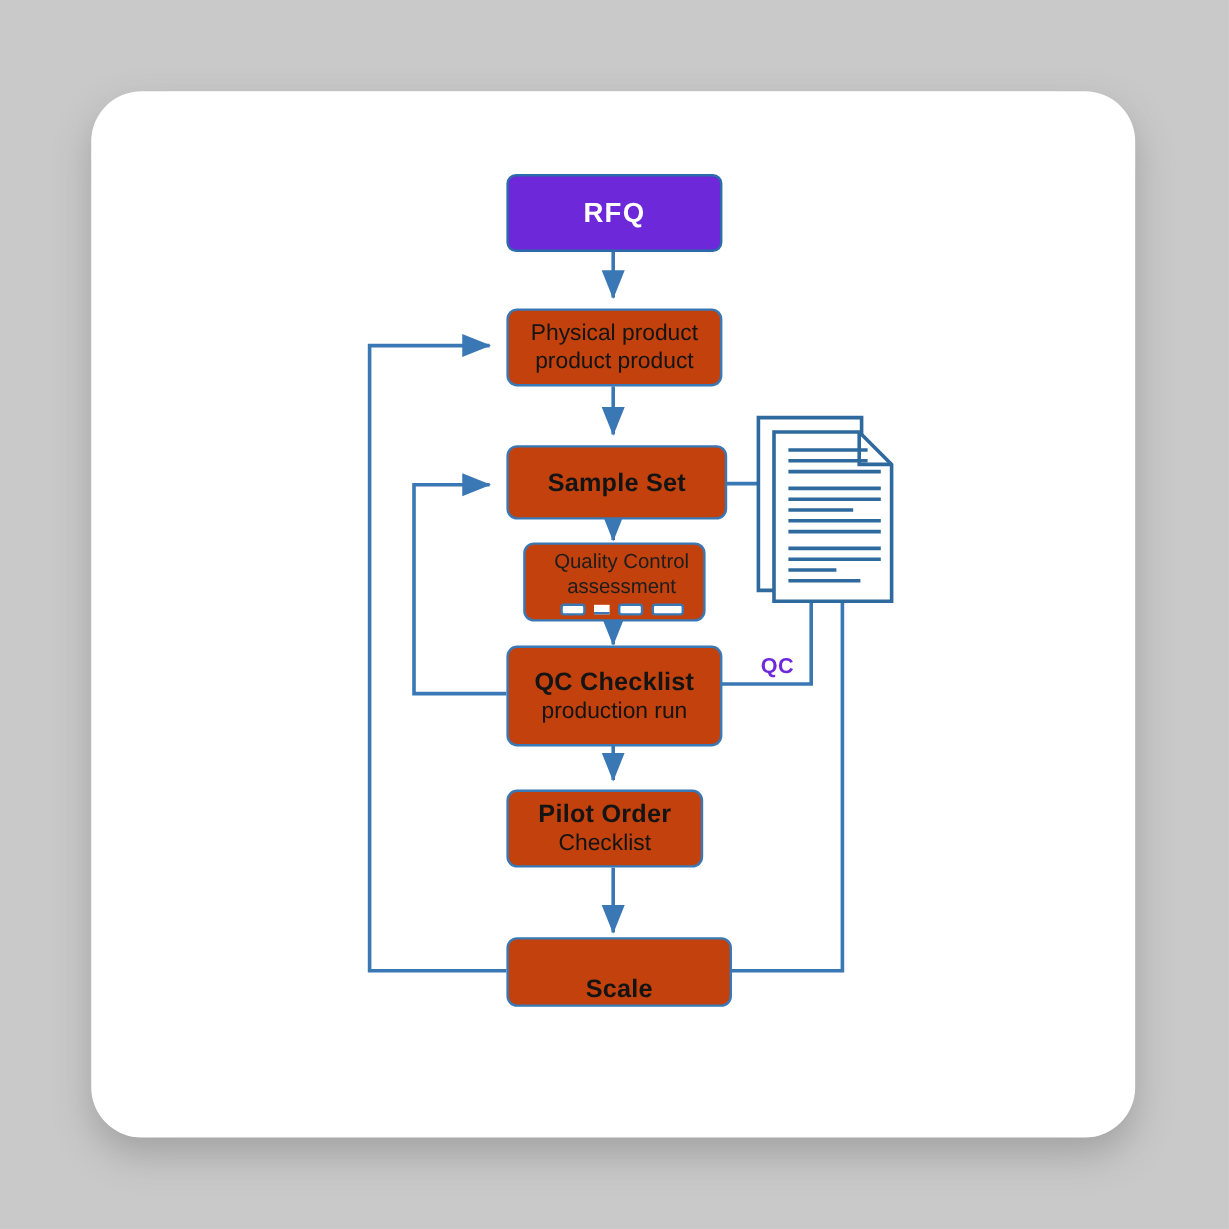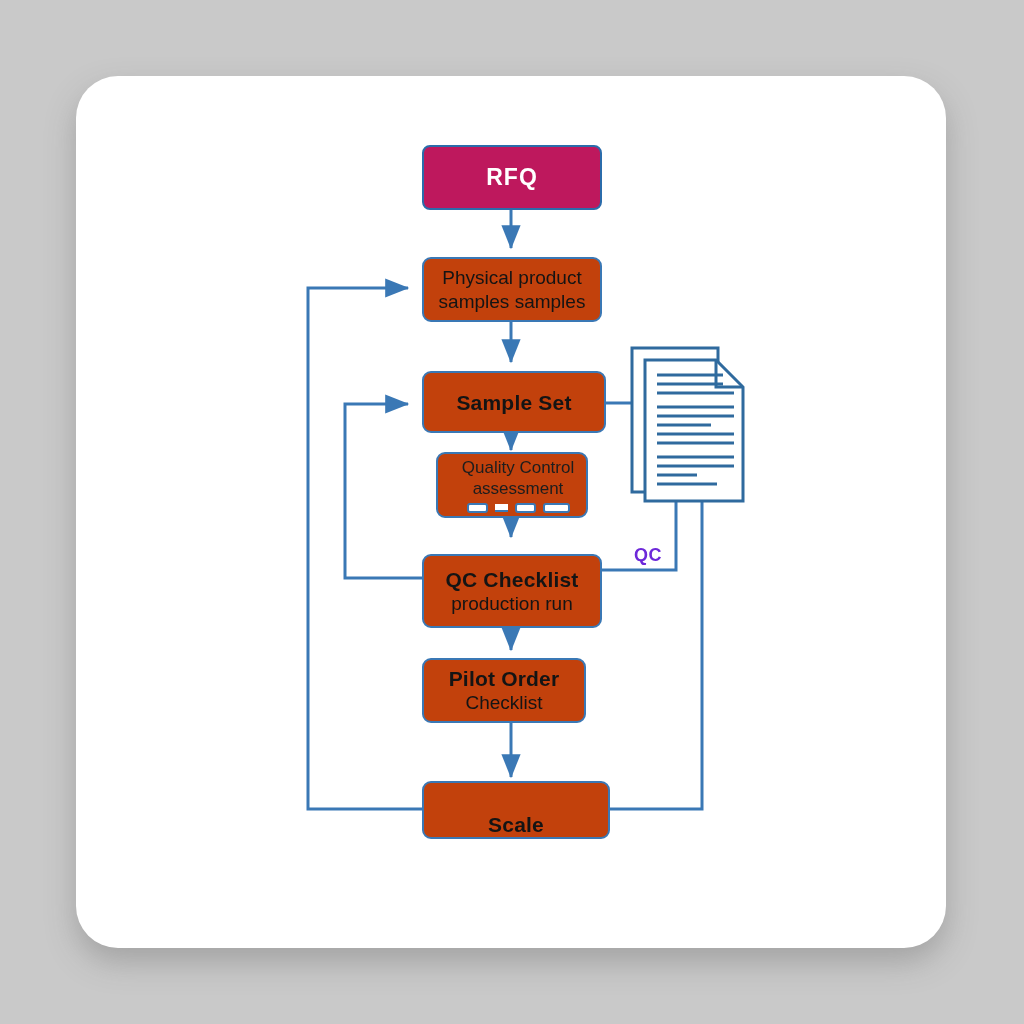--- a/index.html
+++ b/index.html
@@ -40,21 +40,21 @@
     border-radius: 9px;
     background: #c2410c;
     display: flex;
     flex-direction: column;
     align-items: center;
     justify-content: center;
     text-align: center;
     color: #141414;
   }
   .node.accent {
-    background: #be185d;
+    background: #6d28d9;
     border-color: #2b6cab;
     border-radius: 8px;
   }
   .node .t-strong {
     font-weight: bold;
     font-size: 21px;
     line-height: 25px;
     letter-spacing: 0.2px;
   }
   .node .t-plain {
@@ -165,39 +165,39 @@
       </g>
     </g>
   </svg>
 
   <div class="node accent" style="left:422px; top:145px; width:180px; height:65px;">
     <span class="t-strong">RFQ</span>
   </div>
 
   <div class="node" style="left:422px; top:257px; width:180px; height:65px;">
     <span class="t-plain">Physical product</span>
-    <span class="t-plain">samples samples</span>
+    <span class="t-plain">product product</span>
   </div>
 
   <div class="node" style="left:422px; top:371px; width:184px; height:62px;justify-content:center;">
     <span class="t-strong">Sample Set</span>
   </div>
 
   <div class="node" style="left:436px; top:452px; width:152px; height:66px;padding-left:12px;">
     <span class="t-small">Quality Control</span>
     <span class="t-small">assessment</span>
     <span class="chips">
       <span class="chip"></span>
       <span class="chip dash"></span>
       <span class="chip"></span>
       <span class="chip wide"></span>
     </span>
   </div>
 
-  <div class="node" style="left:422px; top:554px; width:180px; height:74px;">
+  <div class="node" style="left:422px; top:538px; width:180px; height:84px;">
     <span class="t-strong">QC Checklist</span>
     <span class="t-plain">production run</span>
   </div>
 
   <div class="node" style="left:422px; top:658px; width:164px; height:65px;">
     <span class="t-strong">Pilot Order</span>
     <span class="t-plain">Checklist</span>
   </div>
 
   <div class="node" style="left:422px; top:781px; width:188px; height:58px;justify-content:flex-end;">

